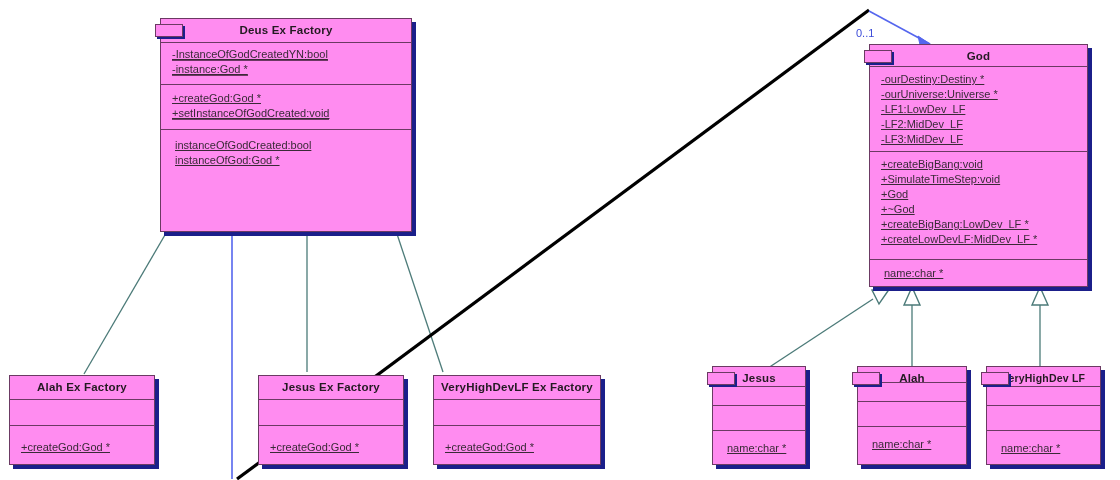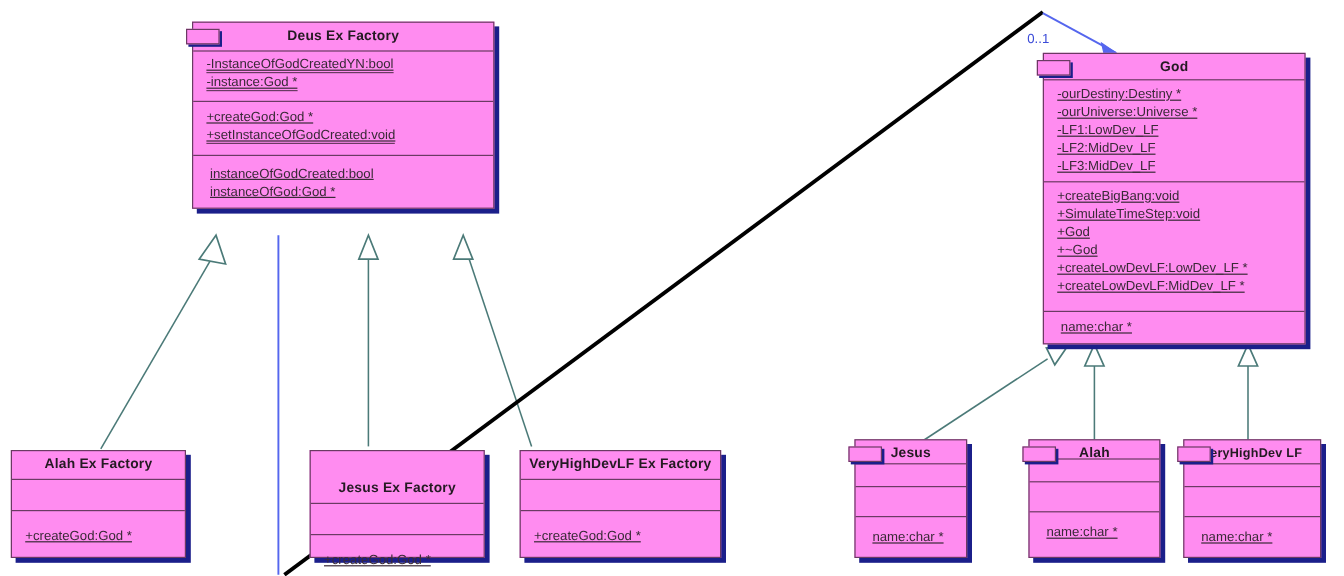--- a/index.html
+++ b/index.html
@@ -139,21 +139,21 @@
     </g>
 
     <g>
       <line x1="869" y1="11" x2="930" y2="44" stroke="#5566ee" stroke-width="1.6"></line>
       <polygon points="933,46 918,36 921,49" fill="#5566ee" stroke="#5566ee" stroke-width="1"></polygon>
     </g>
   </svg>
 
   <div class="mult-label" style="left:856px; top:27px;">0..1</div>
 
-  <div class="uml-class" style="left:160px; top:18px; width:252px; height:156px;">
+  <div class="uml-class" style="left:160px; top:18px; width:252px; height:214px;">
     <div class="uml-tab"></div>
     <div class="compartment cls-title" style="height:24px;">Deus Ex Factory</div>
     <div class="compartment" style="height:42px; padding-top:4px;">
       <div class="member u"><span class="txt">-InstanceOfGodCreatedYN:bool</span></div>
       <div class="member u"><span class="txt">-instance:God *</span></div>
     </div>
     <div class="compartment" style="height:45px; padding-top:6px;">
       <div class="member"><span class="txt">+createGod:God *</span></div>
       <div class="member u"><span class="txt">+setInstanceOfGodCreated:void</span></div>
     </div>
@@ -171,40 +171,40 @@
       <div class="member"><span class="txt">-ourUniverse:Universe *</span></div>
       <div class="member"><span class="txt">-LF1:LowDev_LF</span></div>
       <div class="member"><span class="txt">-LF2:MidDev_LF</span></div>
       <div class="member"><span class="txt">-LF3:MidDev_LF</span></div>
     </div>
     <div class="compartment" style="height:108px; padding-top:5px;">
       <div class="member"><span class="txt">+createBigBang:void</span></div>
       <div class="member"><span class="txt">+SimulateTimeStep:void</span></div>
       <div class="member"><span class="txt">+God</span></div>
       <div class="member"><span class="txt">+~God</span></div>
-      <div class="member"><span class="txt">+createLowDevLF:LowDev_LF *</span></div>
+      <div class="member"><span class="txt">+createBigBang:LowDev_LF *</span></div>
       <div class="member"><span class="txt">+createLowDevLF:MidDev_LF *</span></div>
     </div>
     <div class="compartment" style="height:28px; padding-top:6px;">
       <div class="member indent"><span class="txt">name:char *</span></div>
     </div>
   </div>
 
   <div class="uml-class" style="left:9px; top:375px; width:146px; height:90px;">
     <div class="compartment cls-title" style="height:24px;">Alah Ex Factory</div>
     <div class="compartment" style="height:26px;">
         <div class="empty-row"></div>
       </div>
     <div class="compartment" style="height:40px; padding-top:14px;">
       <div class="member"><span class="txt">+createGod:God *</span></div>
     </div>
   </div>
 
   <div class="uml-class" style="left:258px; top:375px; width:146px; height:90px;">
-    <div class="compartment cls-title" style="height:24px;margin-top:20px;">Jesus Ex Factory</div>
+    <div class="compartment cls-title" style="height:24px;">Jesus Ex Factory</div>
     <div class="compartment" style="height:26px;">
         <div class="empty-row"></div>
       </div>
     <div class="compartment" style="height:40px; padding-top:14px;">
       <div class="member"><span class="txt">+createGod:God *</span></div>
     </div>
   </div>
 
   <div class="uml-class" style="left:433px; top:375px; width:168px; height:90px;">
     <div class="compartment cls-title" style="height:24px;">VeryHighDevLF Ex Factory</div>

